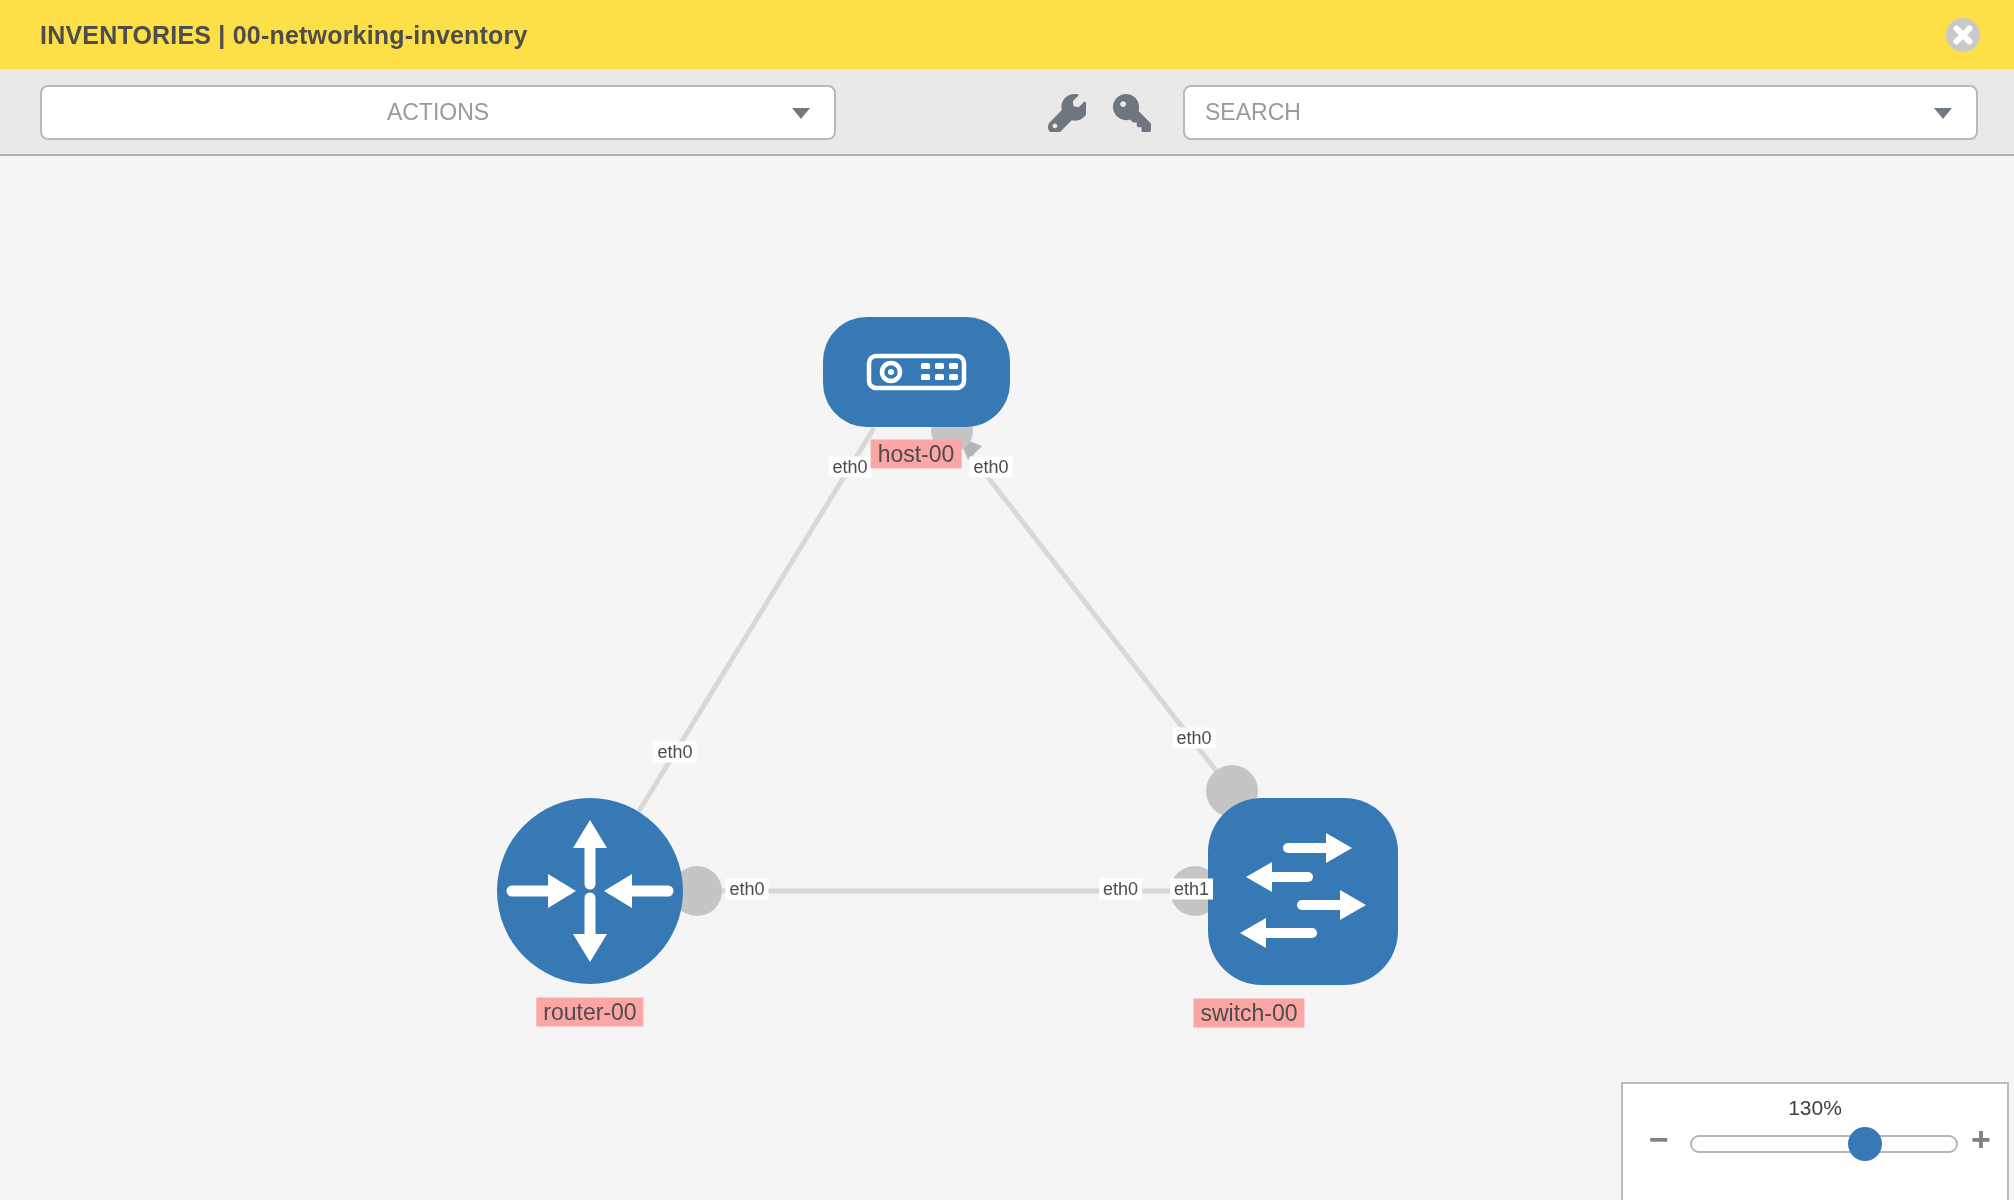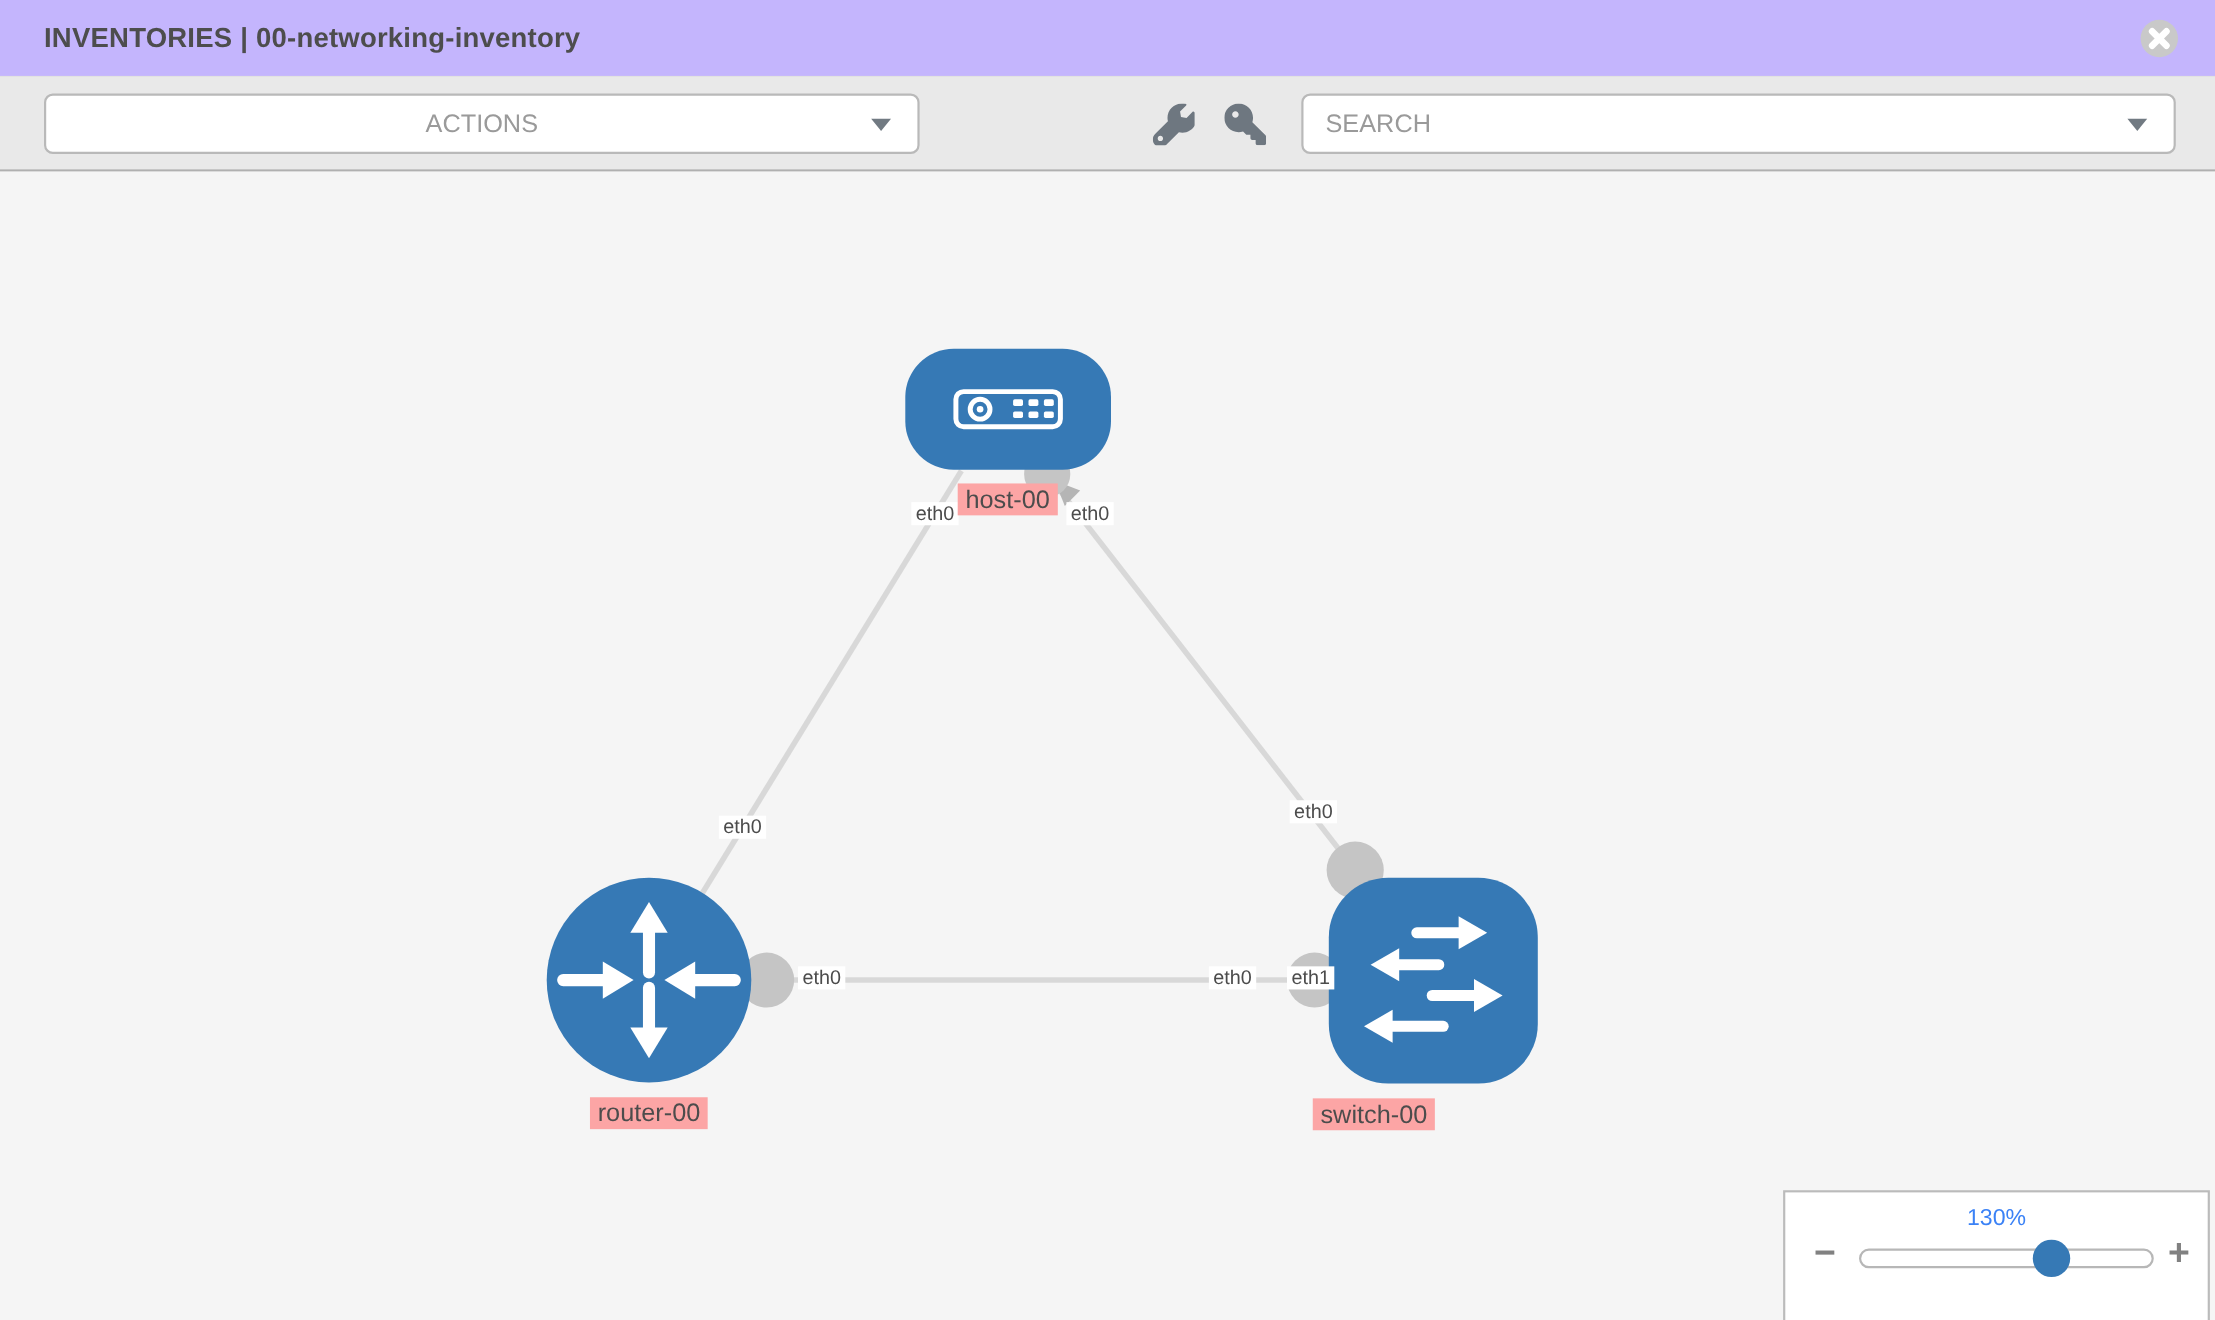--- a/index.html
+++ b/index.html
@@ -2,21 +2,21 @@
 <html><head>
 <meta charset="utf-8">
 <style>
   html,body{margin:0;padding:0;}
   body{
     width:2014px;height:1200px;overflow:hidden;background:#fff;
     font-family:"Liberation Sans","DejaVu Sans",sans-serif;
     -webkit-font-smoothing:antialiased;
   }
   
-  .header{position:relative;height:69px;background:#c4b5fd;border-bottom:1px solid #e2e2e2;}
+  .header{position:relative;height:69px;background:#fde047;border-bottom:1px solid #e2e2e2;}
   .page-title{position:absolute;left:40px;top:50%;transform:translateY(-50%);
     font-size:25px;font-weight:bold;color:#4d4d4d;letter-spacing:.2px;}
   .close-btn{position:absolute;right:33px;top:17px;width:36px;height:36px;cursor:pointer;}
   
   .toolbar{position:relative;height:84px;background:#e9e9e9;border-bottom:2px solid #b0b0b0;}
   .select-box{position:absolute;top:15px;height:55px;background:#fff;border:2px solid #b9b9b9;
     border-radius:8px;display:flex;align-items:center;padding:0 20px;color:#9a9a9a;
     font-size:23px;cursor:pointer;box-sizing:border-box;}
   .select-actions{left:40px;width:796px;justify-content:center;}
   .select-search{left:1183px;width:795px;}
@@ -33,21 +33,21 @@
     color:#4c4c4c;font-size:23px;padding:1px 7px;white-space:nowrap;z-index:3;}
   .if-label{position:absolute;transform:translate(-50%,-50%);background:#fff;
     color:#4c4c4c;font-size:18px;padding:0 4px;white-space:nowrap;z-index:2;}
   .if-label.anchor-left{transform:translateY(-50%);}
   .if-label.back{z-index:1;}
   .if-label.front{z-index:2;}
   
   .zoom-widget{position:absolute;left:1621px;top:926px;width:388px;height:145px;
     background:#fff;border:2px solid #bbb;box-sizing:border-box;z-index:5;}
   .zoom-value{position:absolute;top:12px;left:0;width:100%;text-align:center;
-    font-size:21px;color:#3b82f6;}
+    font-size:21px;color:#404040;}
   .zoom-minus,.zoom-plus{position:absolute;top:38px;font-size:34px;font-weight:bold;
     color:#818181;line-height:34px;cursor:pointer;user-select:none;}
   .zoom-minus{left:26px;}
   .zoom-plus{left:348px;}
   .zoom-track{position:absolute;left:67px;top:51px;width:268px;height:18px;background:#fff;
     border:2px solid #b7b7b7;border-radius:11px;box-sizing:border-box;cursor:pointer;}
   .zoom-knob{position:absolute;left:156px;top:50%;margin-top:-17px;width:34px;height:34px;
     border-radius:50%;background:#3679b5;cursor:grab;}
 </style>
 </head>

